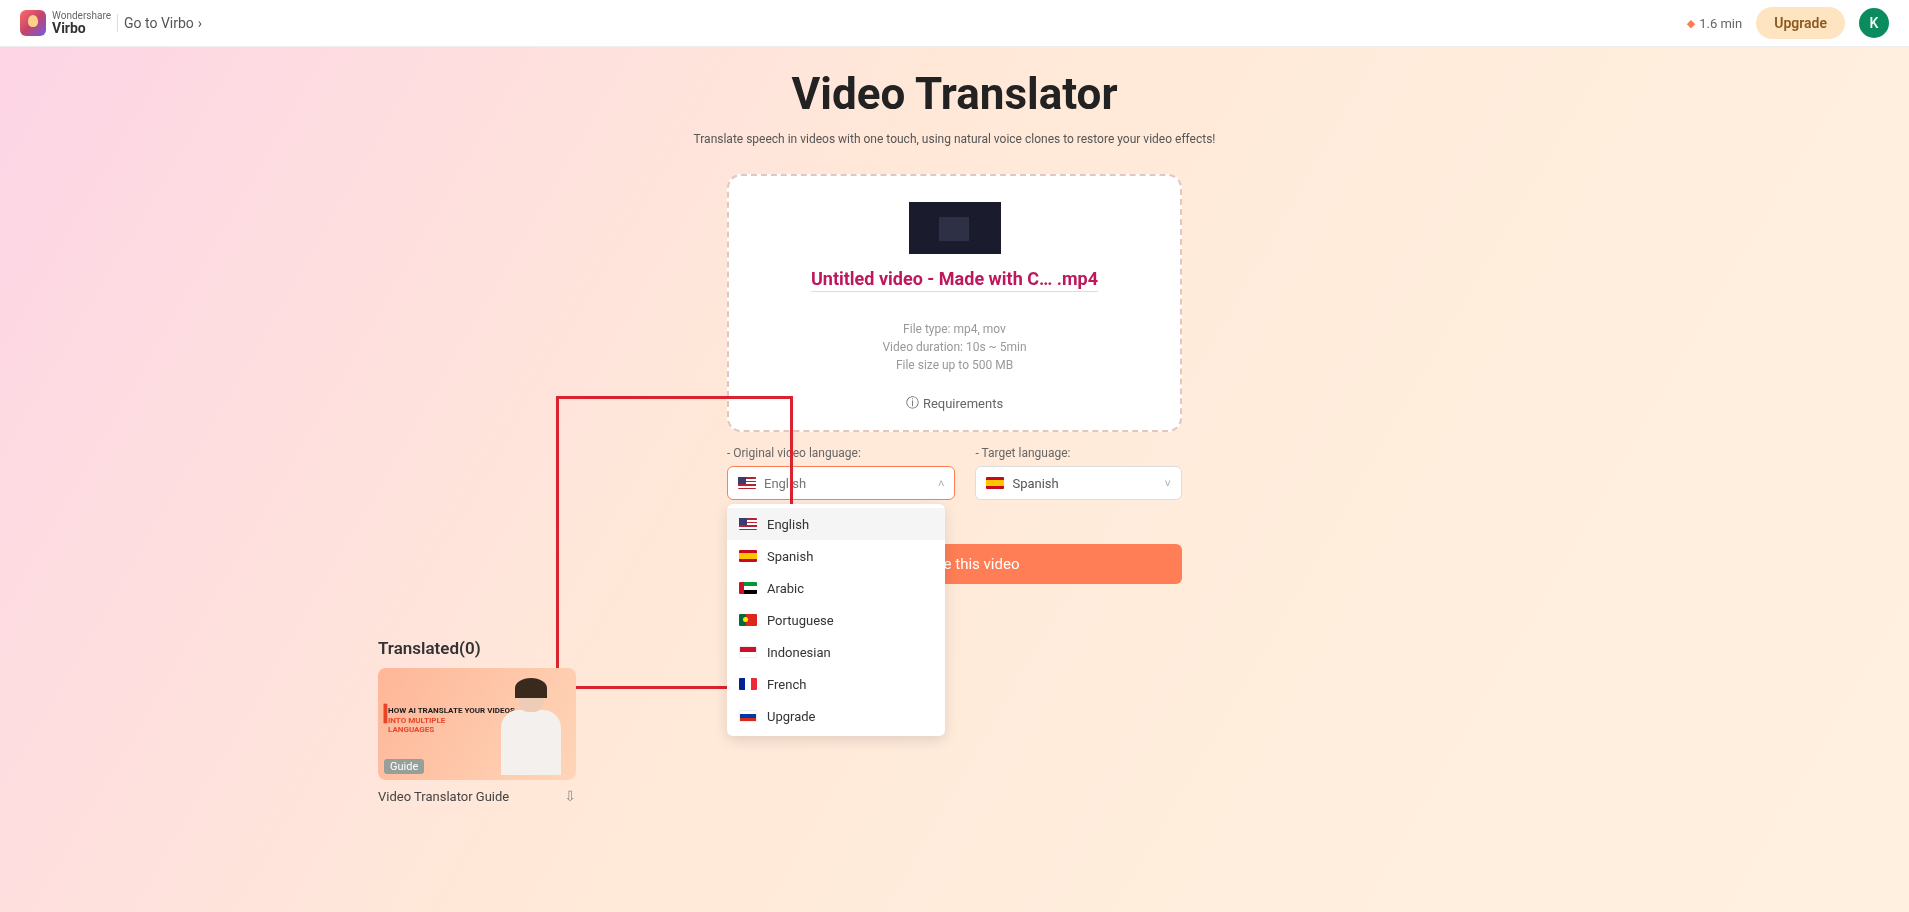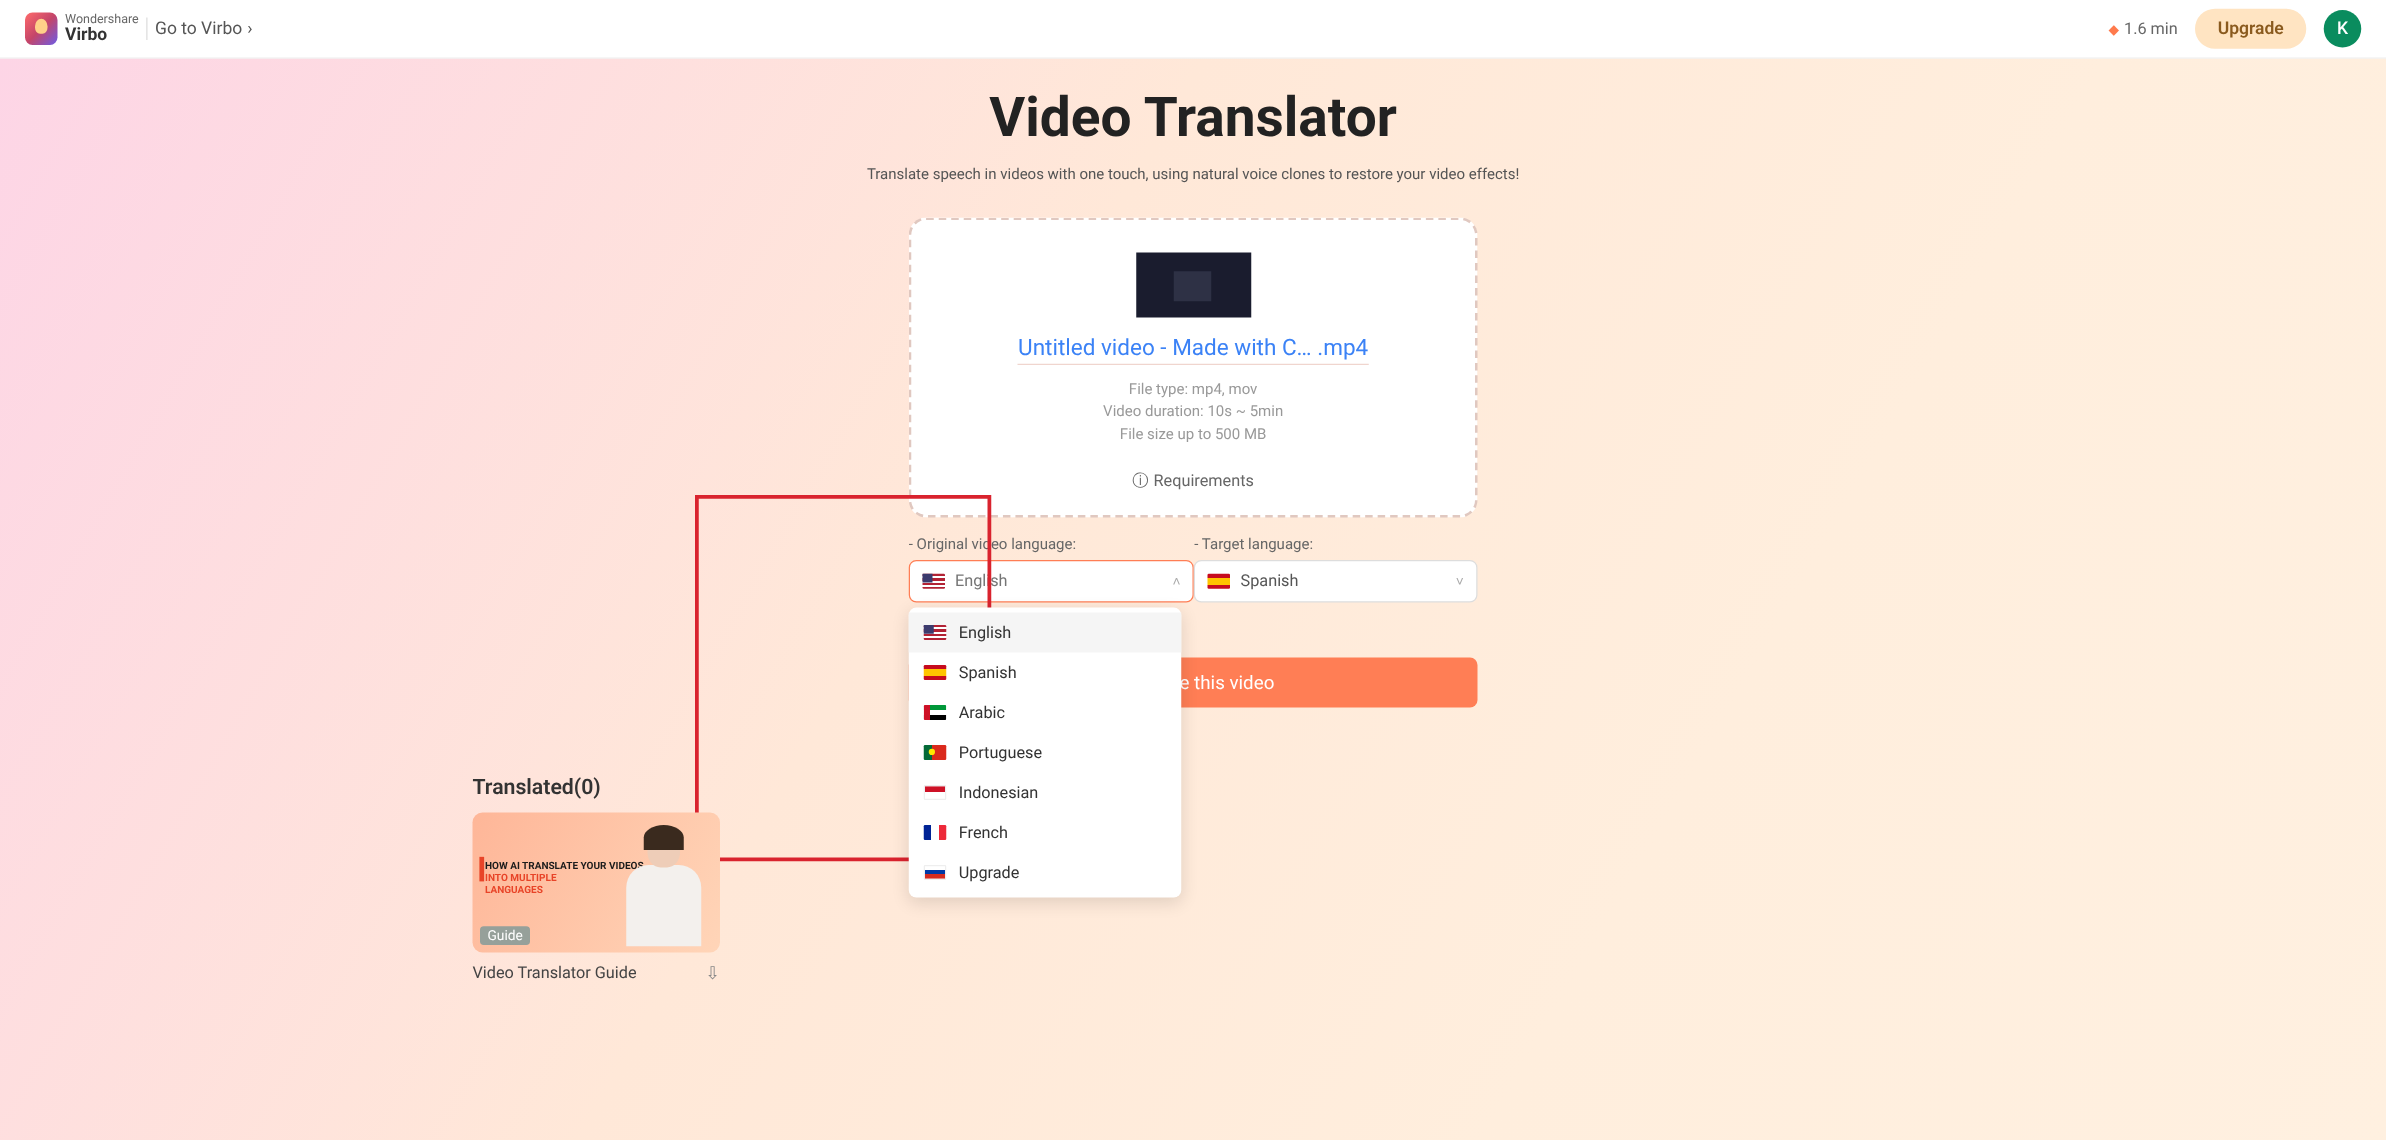--- a/index.html
+++ b/index.html
@@ -18,24 +18,24 @@
 .minutes { display: flex; align-items: center; gap: 4px; color: #666; font-size: 13px; }
 .diamond-icon { color: #ff7a4d; font-size: 11px; }
 .upgrade-btn { background: #ffe4c2; color: #8a5a1e; font-weight: 600; font-size: 14px; border: none; padding: 8px 18px; border-radius: 16px; cursor: pointer; }
 .avatar { width: 30px; height: 30px; border-radius: 50%; background: #0a8c5e; color: #fff; display: flex; align-items: center; justify-content: center; font-size: 14px; font-weight: 500; }
 .main-bg { height: 865px; background: linear-gradient(120deg, #fdd5e6 0%, #ffe8d8 40%, #ffeedd 70%, #fff0e0 100%); position: relative; padding-top: 21px; }
 .page-title { text-align: center; font-size: 44px; font-weight: 700; color: #222; margin-bottom: 12px; }
 .page-subtitle { text-align: center; font-size: 12px; color: #555; margin-bottom: 28px; }
 .upload-card { width: 455px; margin: 0 auto; background: #fff; border: 2px dashed #e0c8c0; border-radius: 14px; padding: 26px 20px 18px; text-align: center; }
 .thumb { width: 92px; height: 52px; background: #1a1c2e; margin: 0 auto 14px; position: relative; }
 .thumb::after { content: ''; position: absolute; top: 15px; left: 30px; width: 30px; height: 24px; background: #2e3145; }
-.file-name { color: #3b82f6; font-size: 18px; font-weight: 400; margin-bottom: 0; border-bottom: 1px solid #f0d5ce; display: inline-block; padding-bottom: 2px; }
+.file-name { color: #be185d; font-size: 18px; font-weight: 700; margin-bottom: 18px; border-bottom: 1px solid #f0d5ce; display: inline-block; padding-bottom: 2px; }
 .file-info { color: #999; font-size: 12px; line-height: 1.5; margin-top: 10px; }
 .requirements { color: #666; font-size: 13px; margin-top: 20px; display: flex; align-items: center; justify-content: center; gap: 4px; }
-.lang-row { width: 455px; margin: 14px auto 16px; display: flex; position: relative; }
+.lang-row { width: 455px; margin: 14px auto 16px; display: flex; gap: 20px; position: relative; }
 .lang-col { flex: 1; }
 .lang-label { font-size: 12px; color: #666; margin-bottom: 6px; }
 .lang-select { background: #fff; border: 1px solid #ddd; border-radius: 6px; height: 34px; display: flex; align-items: center; padding: 0 10px; gap: 8px; font-size: 13px; color: #555; position: relative; cursor: pointer; }
 .lang-select.open { border-color: #ff7e55; }
 .lang-select .chev { margin-left: auto; color: #aaa; font-size: 11px; }
 .lang-input { border: none; font-size: 13px; color: #555; outline: none; flex: 1; background: transparent; }
 .flag { width: 18px; height: 12px; display: inline-block; border-radius: 1px; }
 .flag-us { background: linear-gradient(#b22234 0 15%, #fff 15% 30%, #b22234 30% 45%, #fff 45% 60%, #b22234 60% 75%, #fff 75% 90%, #b22234 90% 100%); position: relative; }
 .flag-us::before { content: ''; position: absolute; top:0; left:0; width: 8px; height: 7px; background: #3c3b6e; }
 .flag-cn { background: #de2910; position: relative; }

